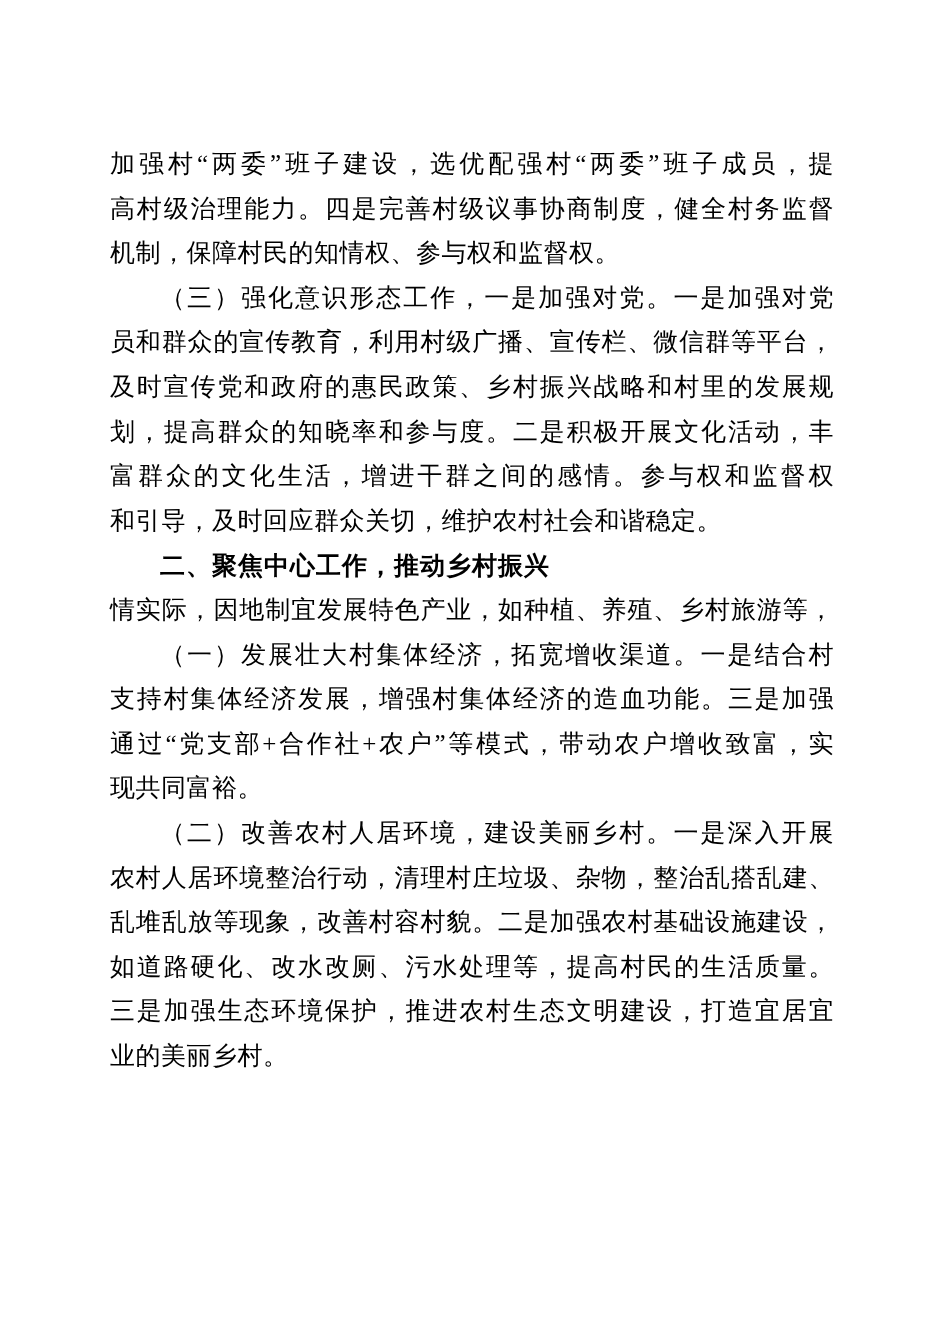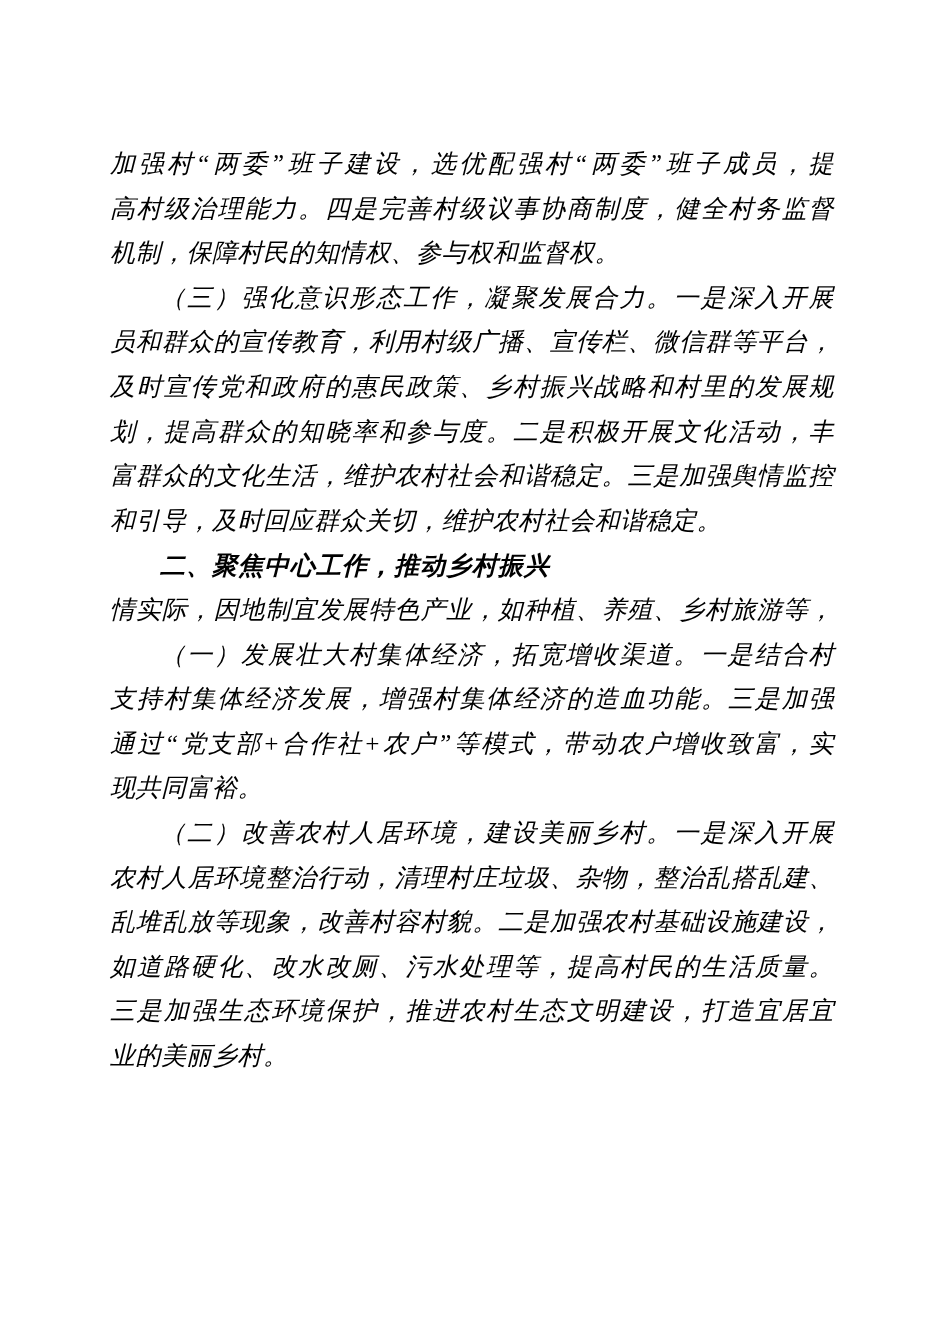--- a/index.html
+++ b/index.html
@@ -8,21 +8,20 @@
     background: #ffffff;
   }
   .page {
     position: relative;
     width: 950px;
     height: 1344px;
     background: #ffffff;
     overflow: hidden;
     font-family: "Liberation Serif", "DejaVu Serif", serif;
     color: #000000;
-    font-style: italic;
   }
   .doc-body {
     position: absolute;
     top: 142px;
     left: 110px;
     width: 724px;
   }
   .line {
     font-size: 25px;
     line-height: 44.6px;
@@ -49,25 +48,25 @@
   }
 </style>
 </head>
 <body>
 
 <div class="page">
   <div class="doc-body">
     <div class="line">加强村“两委”班子建设，选优配强村“两委”班子成员，提</div>
     <div class="line">高村级治理能力。四是完善村级议事协商制度，健全村务监督</div>
     <div class="line end">机制，保障村民的知情权、参与权和监督权。</div>
-    <div class="line indent">（三）强化意识形态工作，凝聚发展合力。一是深入开展</div>
+    <div class="line indent">（三）强化意识形态工作，一是加强对党。一是加强对党</div>
     <div class="line">员和群众的宣传教育，利用村级广播、宣传栏、微信群等平台，</div>
     <div class="line">及时宣传党和政府的惠民政策、乡村振兴战略和村里的发展规</div>
     <div class="line">划，提高群众的知晓率和参与度。二是积极开展文化活动，丰</div>
-    <div class="line">富群众的文化生活，维护农村社会和谐稳定。三是加强舆情监控</div>
+    <div class="line">富群众的文化生活，增进干群之间的感情。参与权和监督权</div>
     <div class="line end">和引导，及时回应群众关切，维护农村社会和谐稳定。</div>
     <div class="line indent heading">二、聚焦中心工作，推动乡村振兴</div>
     <div class="line">情实际，因地制宜发展特色产业，如种植、养殖、乡村旅游等，</div>
     <div class="line indent">（一）发展壮大村集体经济，拓宽增收渠道。一是结合村</div>
     <div class="line">支持村集体经济发展，增强村集体经济的造血功能。三是加强</div>
     <div class="line">通过“党支部+合作社+农户”等模式，带动农户增收致富，实</div>
     <div class="line end">现共同富裕。</div>
     <div class="line indent">（二）改善农村人居环境，建设美丽乡村。一是深入开展</div>
     <div class="line">农村人居环境整治行动，清理村庄垃圾、杂物，整治乱搭乱建、</div>
     <div class="line">乱堆乱放等现象，改善村容村貌。二是加强农村基础设施建设，</div>

